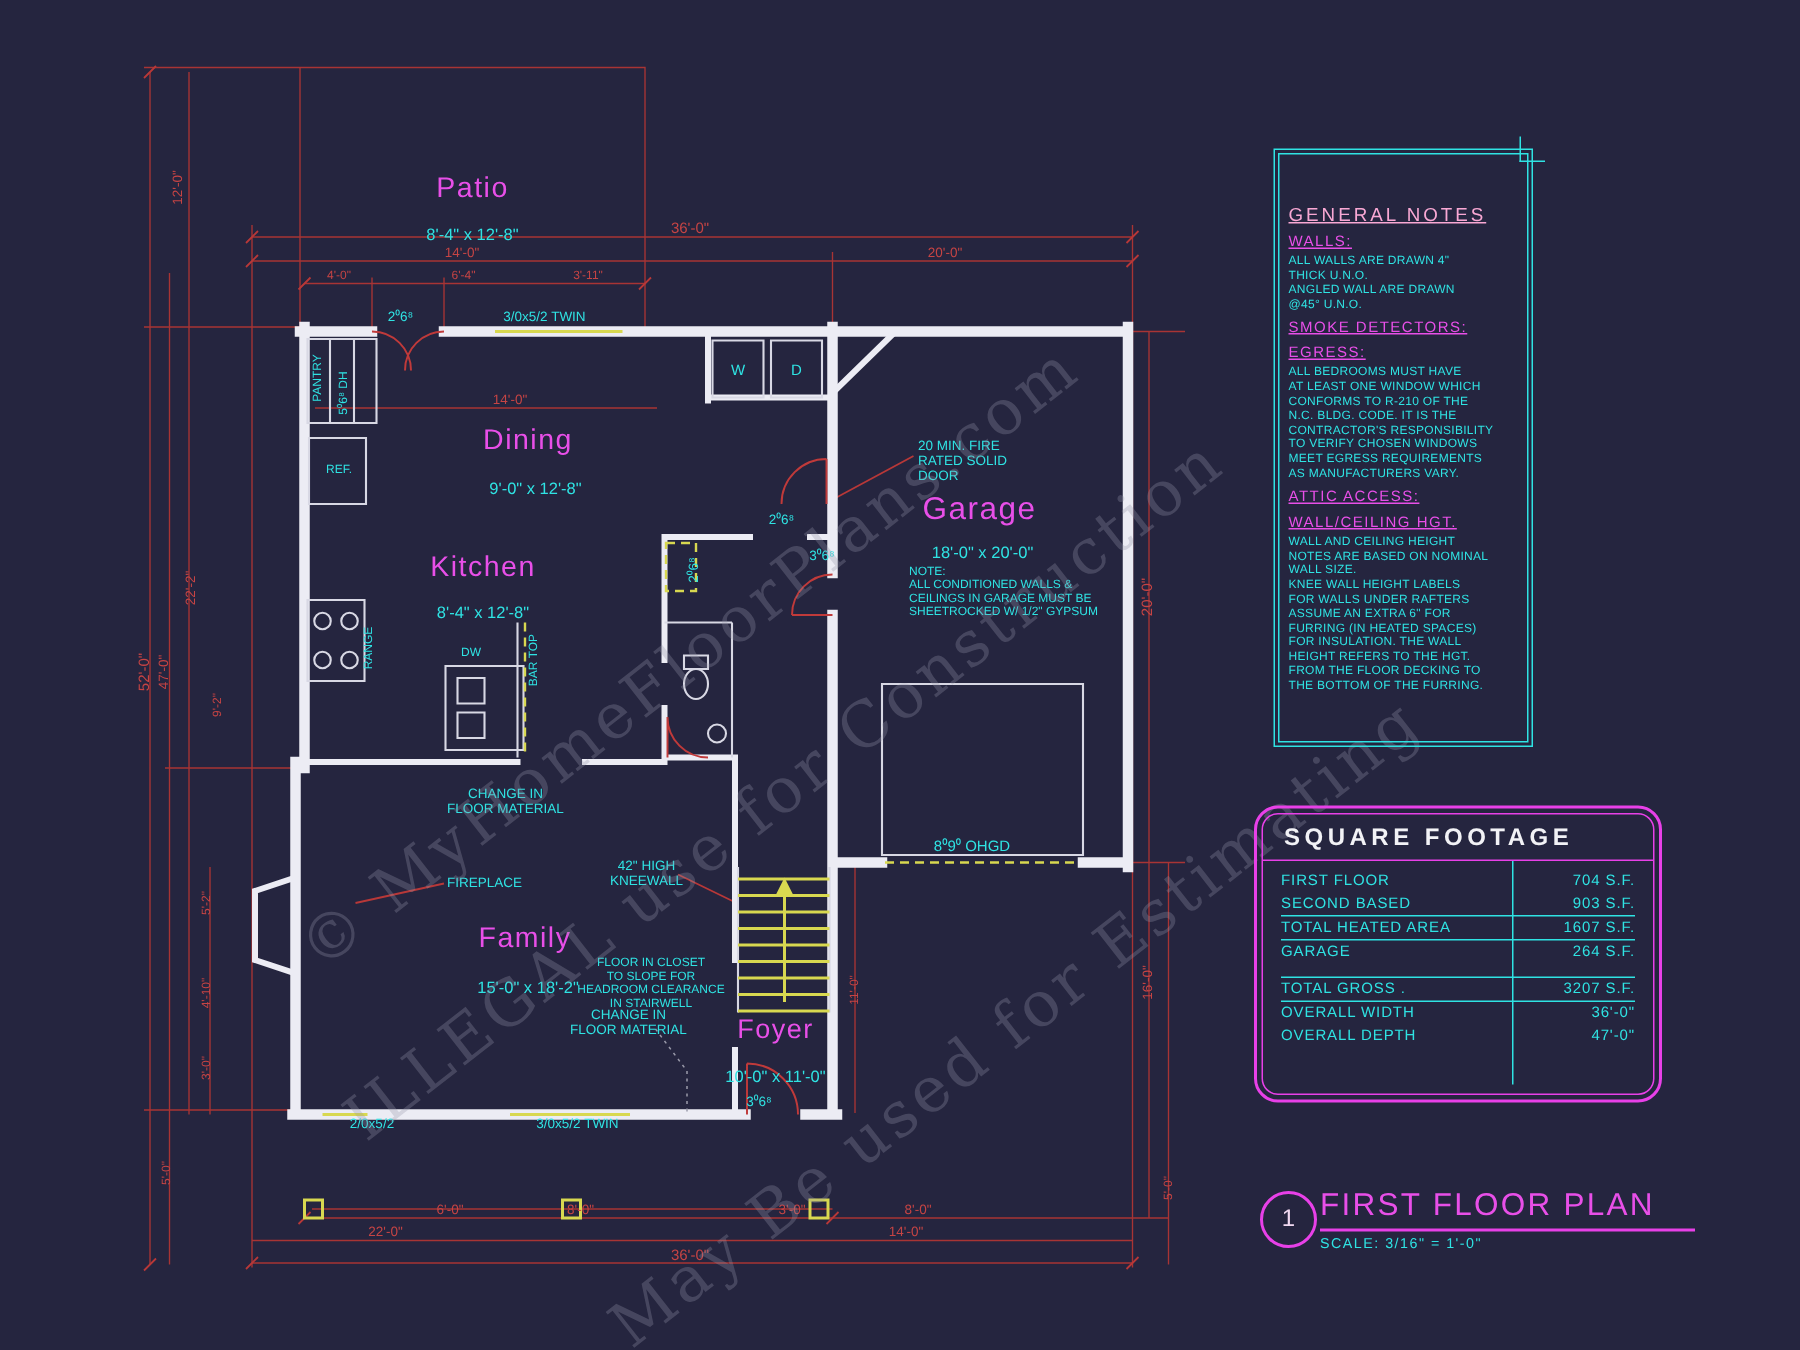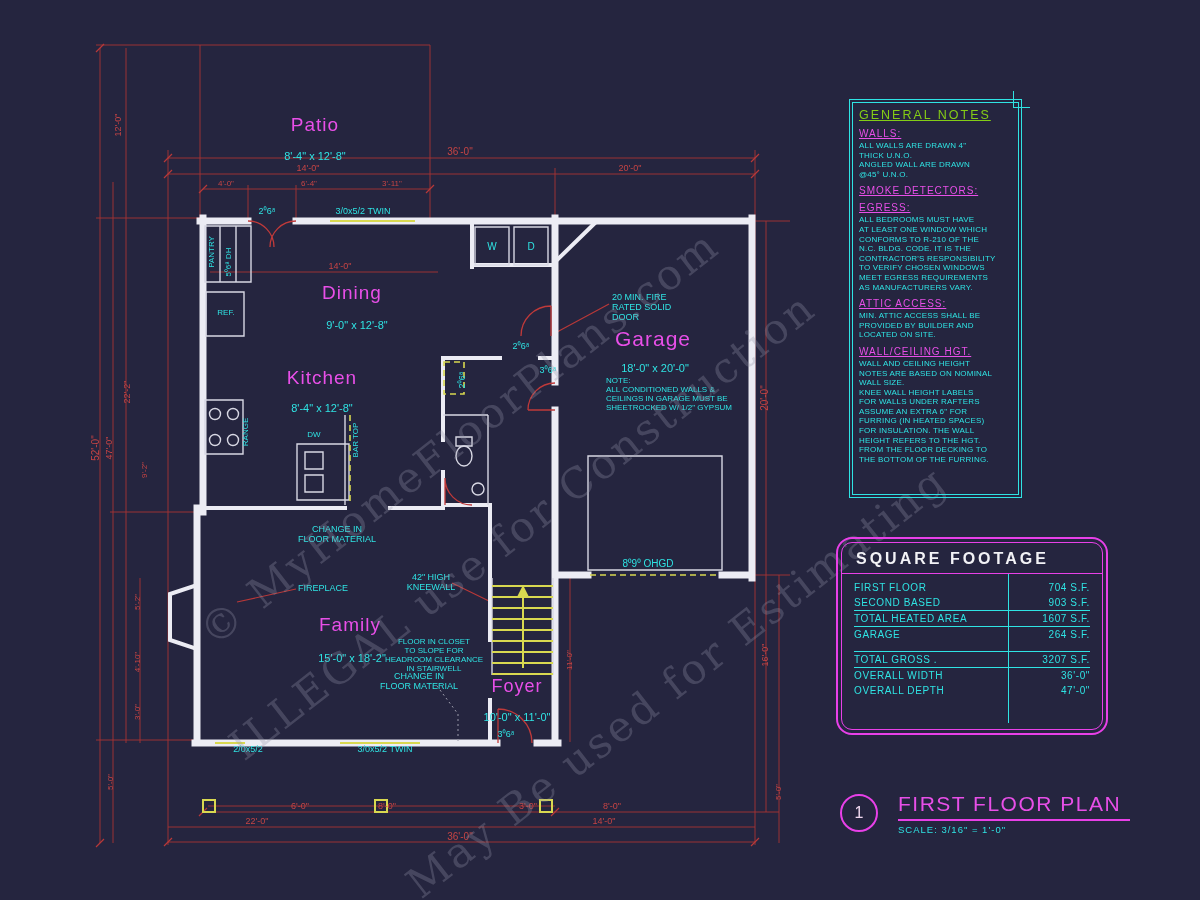--- a/index.html
+++ b/index.html
@@ -27,22 +27,22 @@
   .wm1{left:205px;top:612px;}
   .wm2{left:235px;top:726px;}
   .wm3{left:412px;top:864px;}
   
   .notes-panel{position:absolute;z-index:3;left:849px;top:99px;width:167px;height:393px;
                border:1px solid #2fe3e3;padding:2px;}
   .notes-inner{border:1px solid #2fe3e3;width:100%;height:100%;box-sizing:border-box;
                padding:5px 6px;overflow:hidden;}
   .notes-corner{position:absolute;right:-9px;top:-9px;width:16px;height:16px;
                 border-left:1px solid #2fe3e3;border-bottom:1px solid #2fe3e3;}
-  .notes-title{color:#84cc16;font-size:12.5px;letter-spacing:2px;text-decoration:underline;
-               margin-bottom:6px;}
+  .notes-title{color:#f9a8d4;font-size:12.5px;letter-spacing:2px;text-decoration:underline;
+               margin-bottom:6px;margin-top:28px;}
   .notes-heading{color:#e84fe8;font-size:10px;letter-spacing:1px;text-decoration:underline;
                  margin-top:6px;margin-bottom:2px;}
   .notes-body{color:#2fe3e3;font-size:8px;line-height:9.6px;white-space:pre-line;
               letter-spacing:0.2px;}
   
   .sqft-panel{position:absolute;z-index:3;left:836px;top:537px;width:272px;height:198px;
               border:2px solid #e840e8;border-radius:16px;padding:3px;box-sizing:border-box;}
   .sqft-inner{border:1px solid #e840e8;border-radius:11px;width:100%;height:100%;
               box-sizing:border-box;display:flex;flex-direction:column;overflow:hidden;}
   .sqft-title{color:#f2f2f6;font-size:16px;letter-spacing:3px;padding:7px 14px 5px;
@@ -54,21 +54,21 @@
   .sqft-row .lbl{flex:0 0 64%;}
   .sqft-row .val{flex:1;padding-left:14px;text-align:right;}
   .sqft-row.rule{border-top:1px solid #2fe3e3;}
   .sqft-row.gap{margin-top:9px;}
   
   .titleblock{position:absolute;z-index:3;left:840px;top:792px;width:290px;display:flex;
               align-items:flex-start;}
   .tb-circle{width:34px;height:34px;border:2px solid #e840e8;border-radius:50%;
              color:#f0d8f0;font-size:16px;display:flex;align-items:center;justify-content:center;
              flex:0 0 auto;margin-top:2px;}
-  .tb-text{margin-left:20px;flex:1;}
+  .tb-text{margin-left:2px;flex:1;}
   .tb-title{color:#e84fe8;font-size:21px;letter-spacing:1.5px;border-bottom:2px solid #e840e8;
             padding-bottom:3px;white-space:nowrap;}
   .tb-scale{color:#2fe3e3;font-size:9.5px;letter-spacing:1px;margin-top:3px;}
 </style>
 </head>
 <body>
 
 <div id="stage">
 
   <svg id="plan-svg" width="1200" height="900" viewBox="0 0 1200 900">
@@ -215,23 +215,20 @@
           <div class="notes-heading">EGRESS:</div>
           <div class="notes-body">ALL BEDROOMS MUST HAVE
 AT LEAST ONE WINDOW WHICH
 CONFORMS TO R-210 OF THE
 N.C. BLDG. CODE. IT IS THE
 CONTRACTOR'S RESPONSIBILITY
 TO VERIFY CHOSEN WINDOWS
 MEET EGRESS REQUIREMENTS
 AS MANUFACTURERS VARY.</div>
           <div class="notes-heading">ATTIC ACCESS:</div>
-          <div class="notes-body">MIN. ATTIC ACCESS SHALL BE
-PROVIDED BY BUILDER AND
-LOCATED ON SITE.</div>
           <div class="notes-heading">WALL/CEILING HGT.</div>
           <div class="notes-body">WALL AND CEILING HEIGHT
 NOTES ARE BASED ON NOMINAL
 WALL SIZE.
 KNEE WALL HEIGHT LABELS
 FOR WALLS UNDER RAFTERS
 ASSUME AN EXTRA 6" FOR
 FURRING (IN HEATED SPACES)
 FOR INSULATION. THE WALL
 HEIGHT REFERS TO THE HGT.

